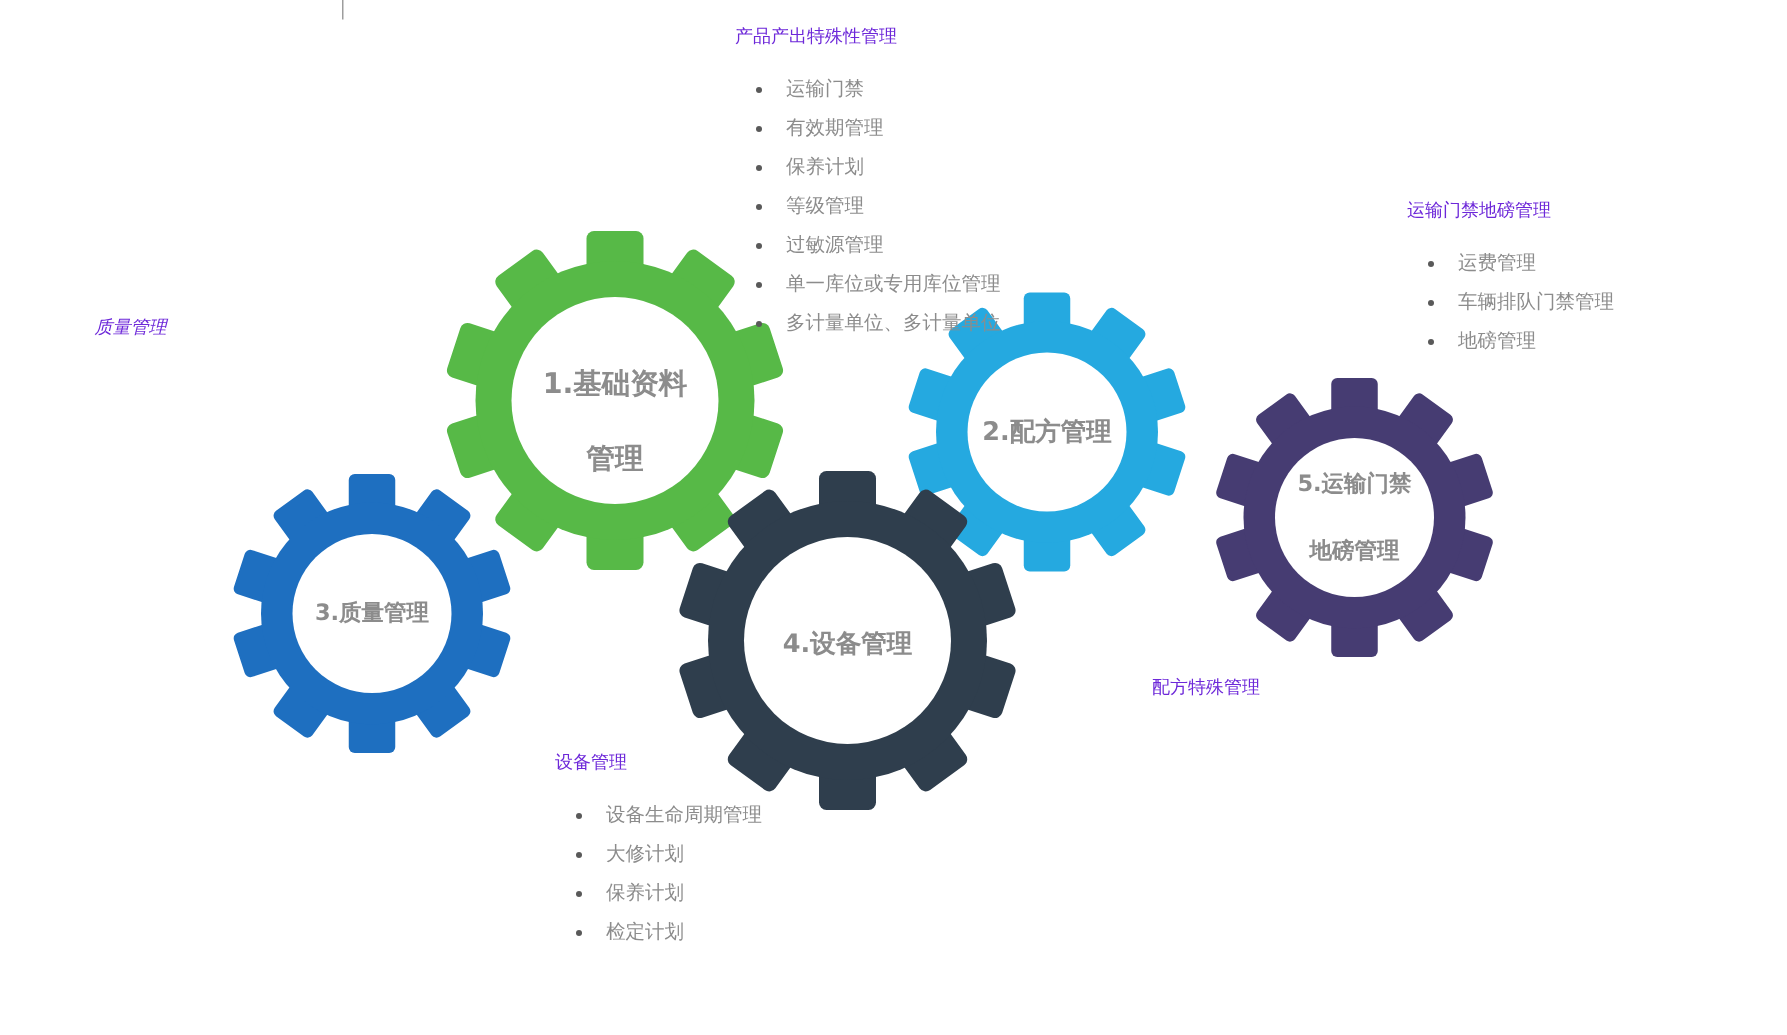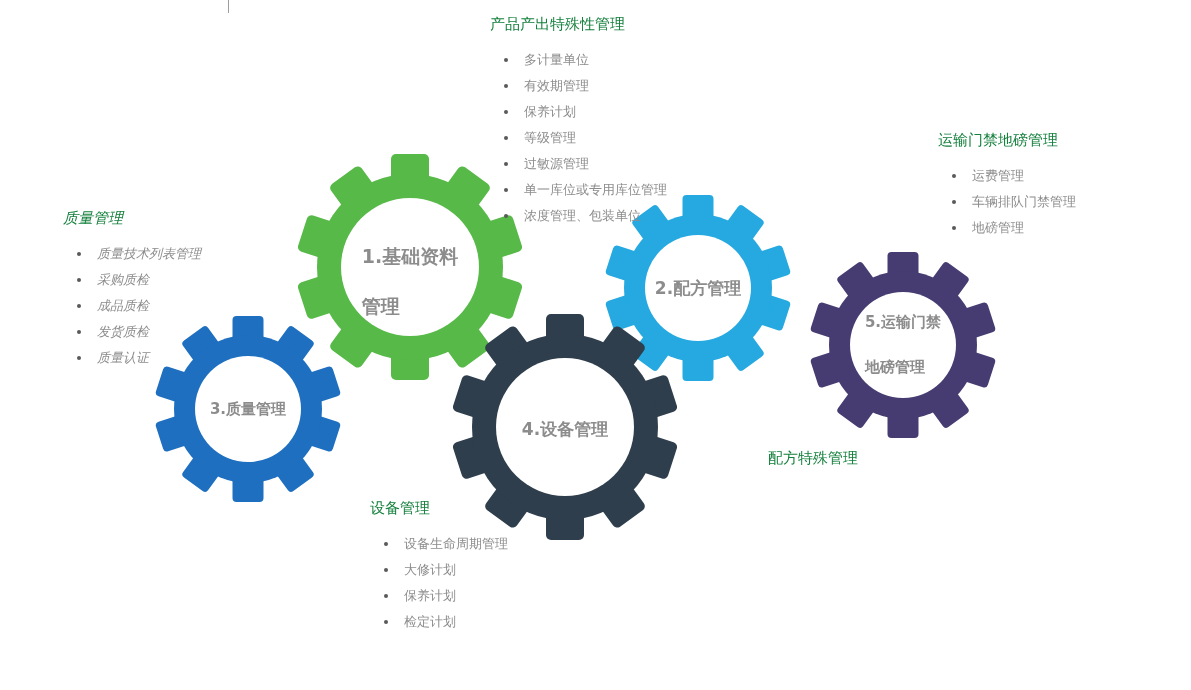--- a/index.html
+++ b/index.html
@@ -10,31 +10,31 @@
   .tick{position:absolute;left:228px;top:0;width:1px;height:13px;background:#9d9d9d;}
 
   
   .gear{position:absolute;}
   #gear1{left:295px;top:152px;}
   #gear2{left:603px;top:193px;}
   #gear3{left:153px;top:314px;}
   #gear4{left:450px;top:312px;}
   #gear5{left:808px;top:250px;}
 
-  .gear-label{position:absolute;transform:translate(-50%,-50%);text-align:left;
+  .gear-label{position:absolute;transform:translate(-50%,-50%);text-align:center;
               color:#8c8c8c;font-weight:bold;white-space:nowrap;z-index:5;}
   #label1{left:410px;top:281px;font-size:19px;line-height:50px;}
   #label2{left:698px;top:288px;font-size:17px;}
   #label3{left:248px;top:409px;font-size:15px;}
   #label4{left:565px;top:429px;font-size:17px;}
   #label5{left:903px;top:345px;font-size:15px;line-height:45px;}
 
   
   .list-block{position:absolute;width:280px;}
-  .list-title{font-size:15px;color:#15803d;line-height:20px;}
+  .list-title{font-size:12px;color:#6d28d9;line-height:20px;}
   .list-block ul{list-style:none;margin:18px 0 0 0;padding:0 0 0 14px;}
   .list-block li{position:relative;padding-left:20px;font-size:13px;color:#8c8c8c;
                  line-height:16px;margin-bottom:10px;}
   .list-block li::before{content:"";position:absolute;left:0;top:6px;width:4px;height:4px;
                  border-radius:50%;background:#595959;}
 
   #list-product{left:490px;top:14px;}
   #list-transport{left:938px;top:130px;}
   #list-quality{left:63px;top:208px;font-style:italic;}
   #list-equipment{left:370px;top:498px;}
@@ -115,48 +115,41 @@
   <div id="label3" class="gear-label">3.质量管理</div>
   <div id="label4" class="gear-label">4.设备管理</div>
   <div id="label5" class="gear-label">
     <div>5.运输门禁</div>
     <div>地磅管理</div>
   </div>
 
   <div id="list-product" class="list-block">
     <div class="list-title">产品产出特殊性管理</div>
     <ul>
-      <li><span>多计量单位</span></li>
+      <li><span>运输门禁</span></li>
       <li><span>有效期管理</span></li>
       <li><span>保养计划</span></li>
       <li><span>等级管理</span></li>
       <li><span>过敏源管理</span></li>
       <li><span>单一库位或专用库位管理</span></li>
-      <li><span>浓度管理、包装单位</span></li>
+      <li><span>多计量单位、多计量单位</span></li>
     </ul>
   </div>
 
   <div id="list-transport" class="list-block">
     <div class="list-title">运输门禁地磅管理</div>
     <ul>
       <li><span>运费管理</span></li>
       <li><span>车辆排队门禁管理</span></li>
       <li><span>地磅管理</span></li>
     </ul>
   </div>
 
   <div id="list-quality" class="list-block">
     <div class="list-title">质量管理</div>
-    <ul>
-      <li><span>质量技术列表管理</span></li>
-      <li><span>采购质检</span></li>
-      <li><span>成品质检</span></li>
-      <li><span>发货质检</span></li>
-      <li><span>质量认证</span></li>
-    </ul>
   </div>
 
   <div id="list-equipment" class="list-block">
     <div class="list-title">设备管理</div>
     <ul>
       <li><span>设备生命周期管理</span></li>
       <li><span>大修计划</span></li>
       <li><span>保养计划</span></li>
       <li><span>检定计划</span></li>
     </ul>

